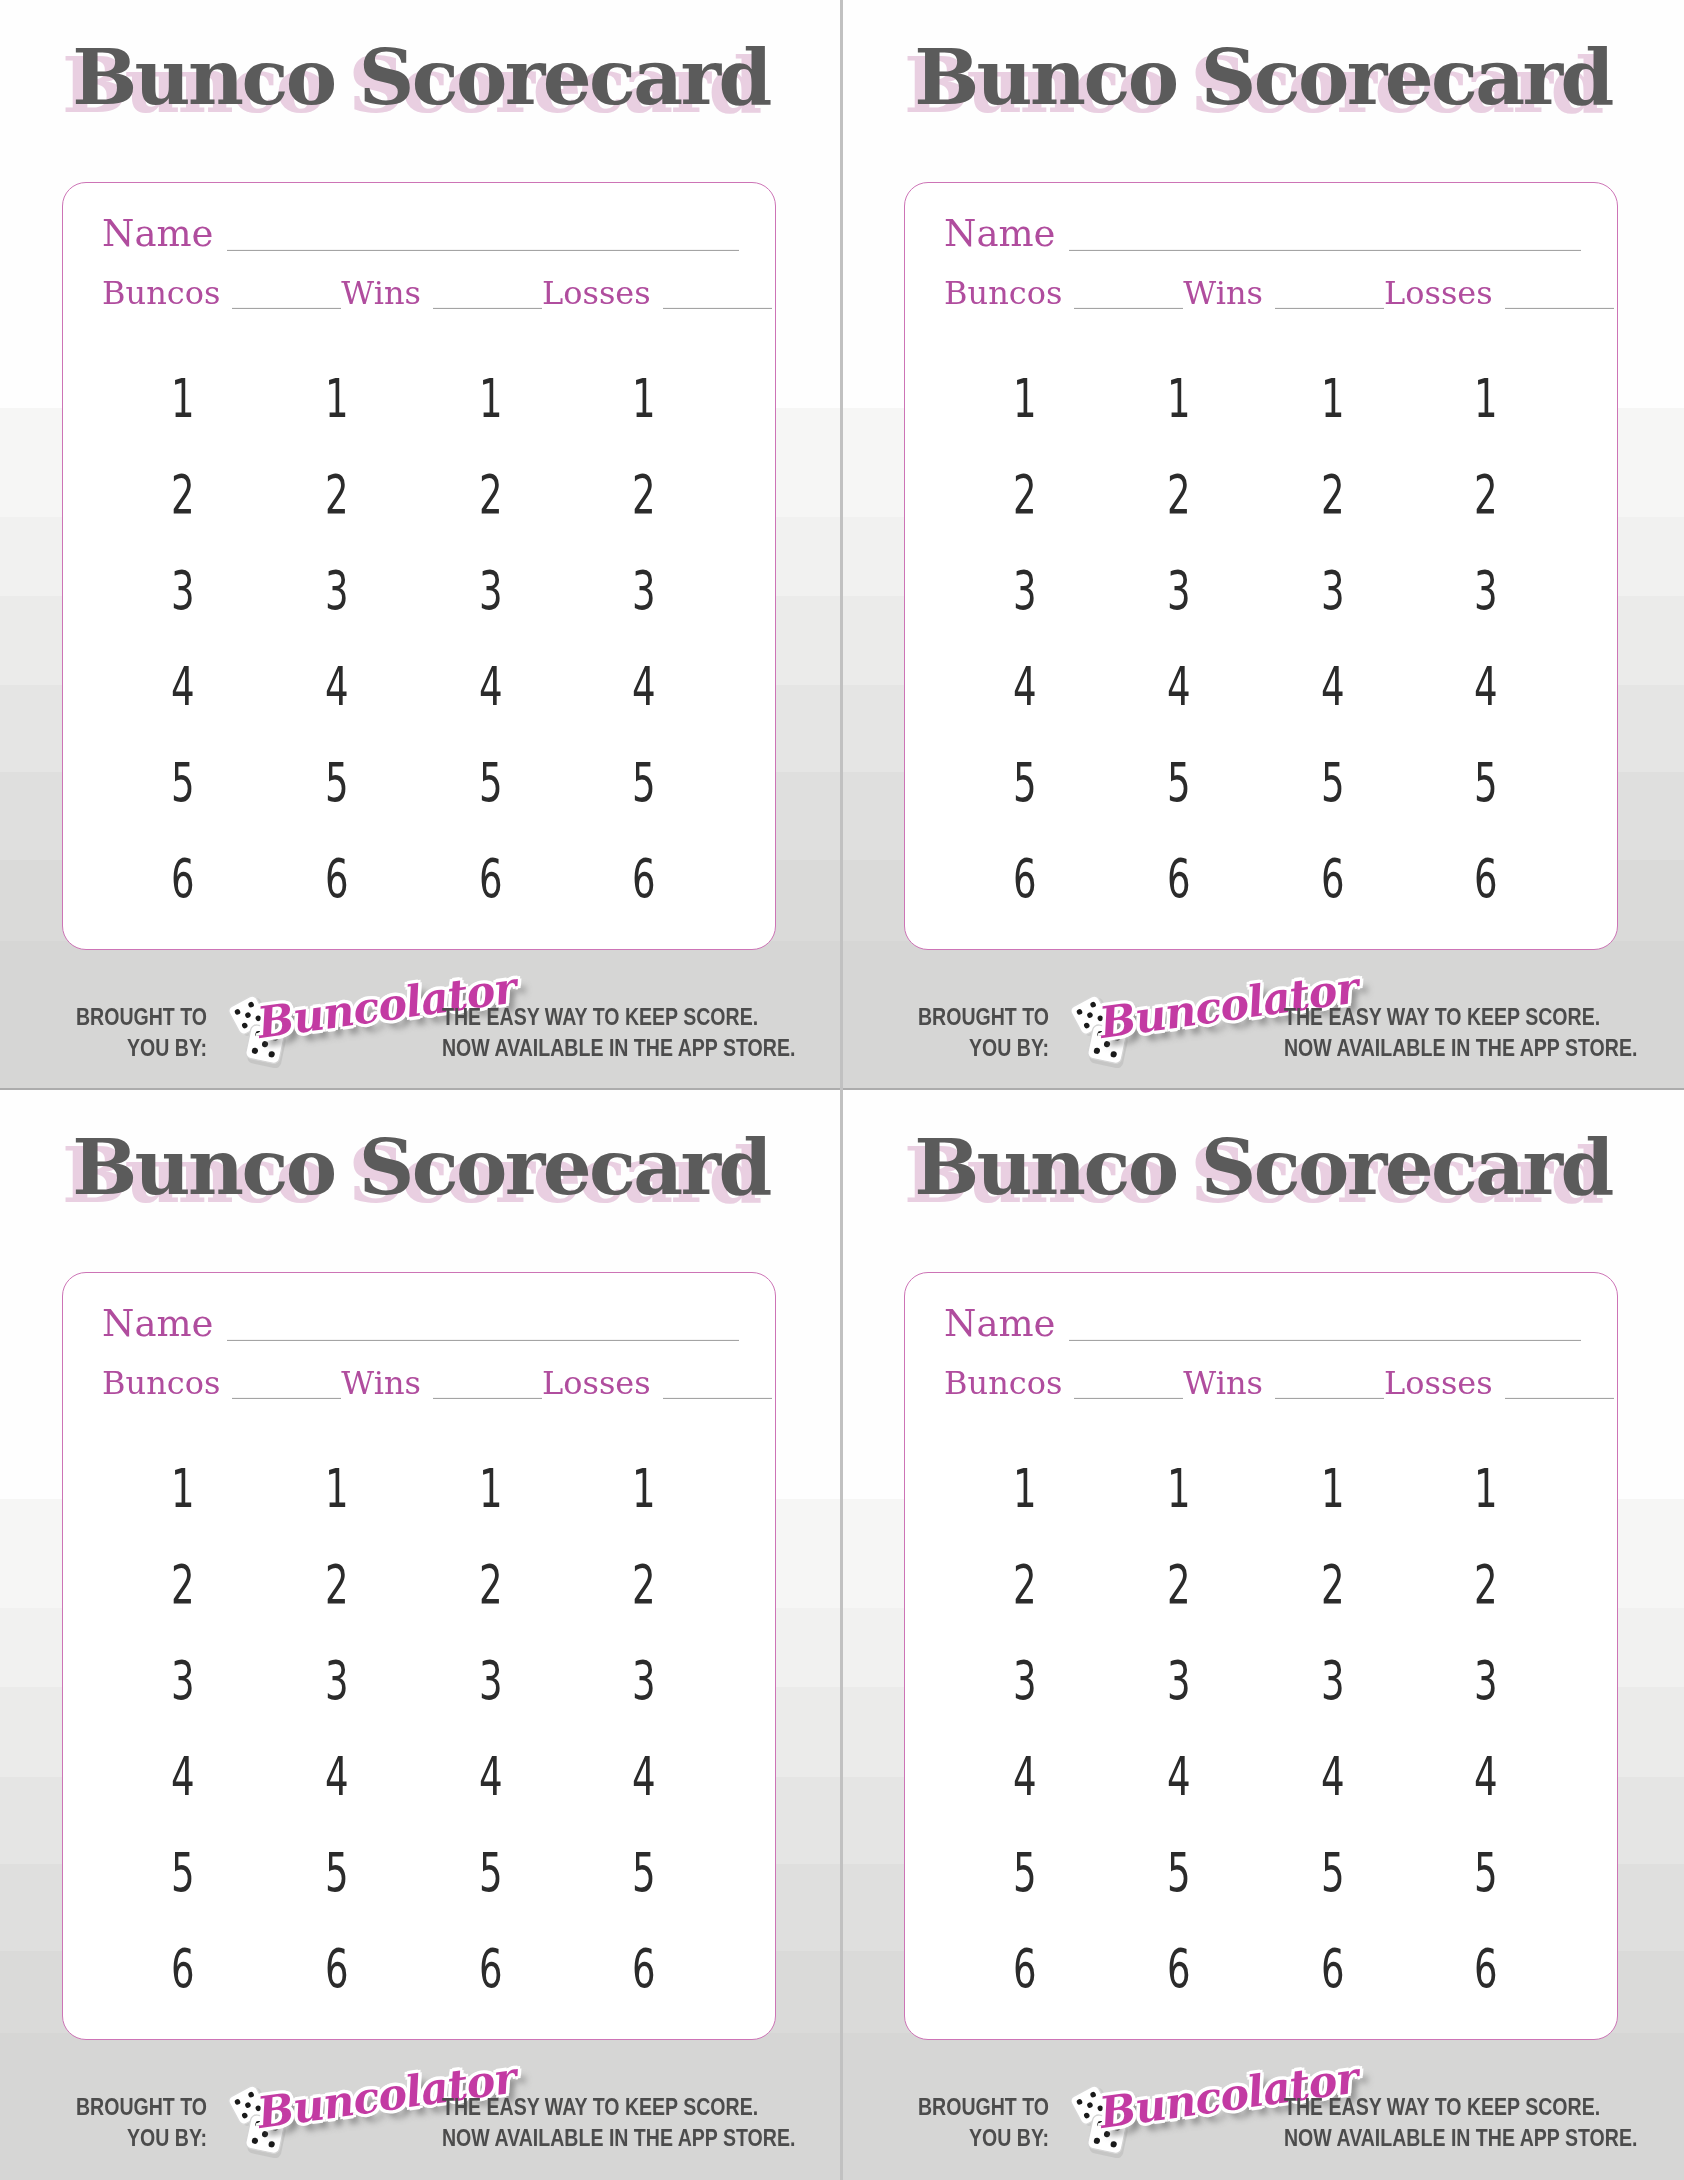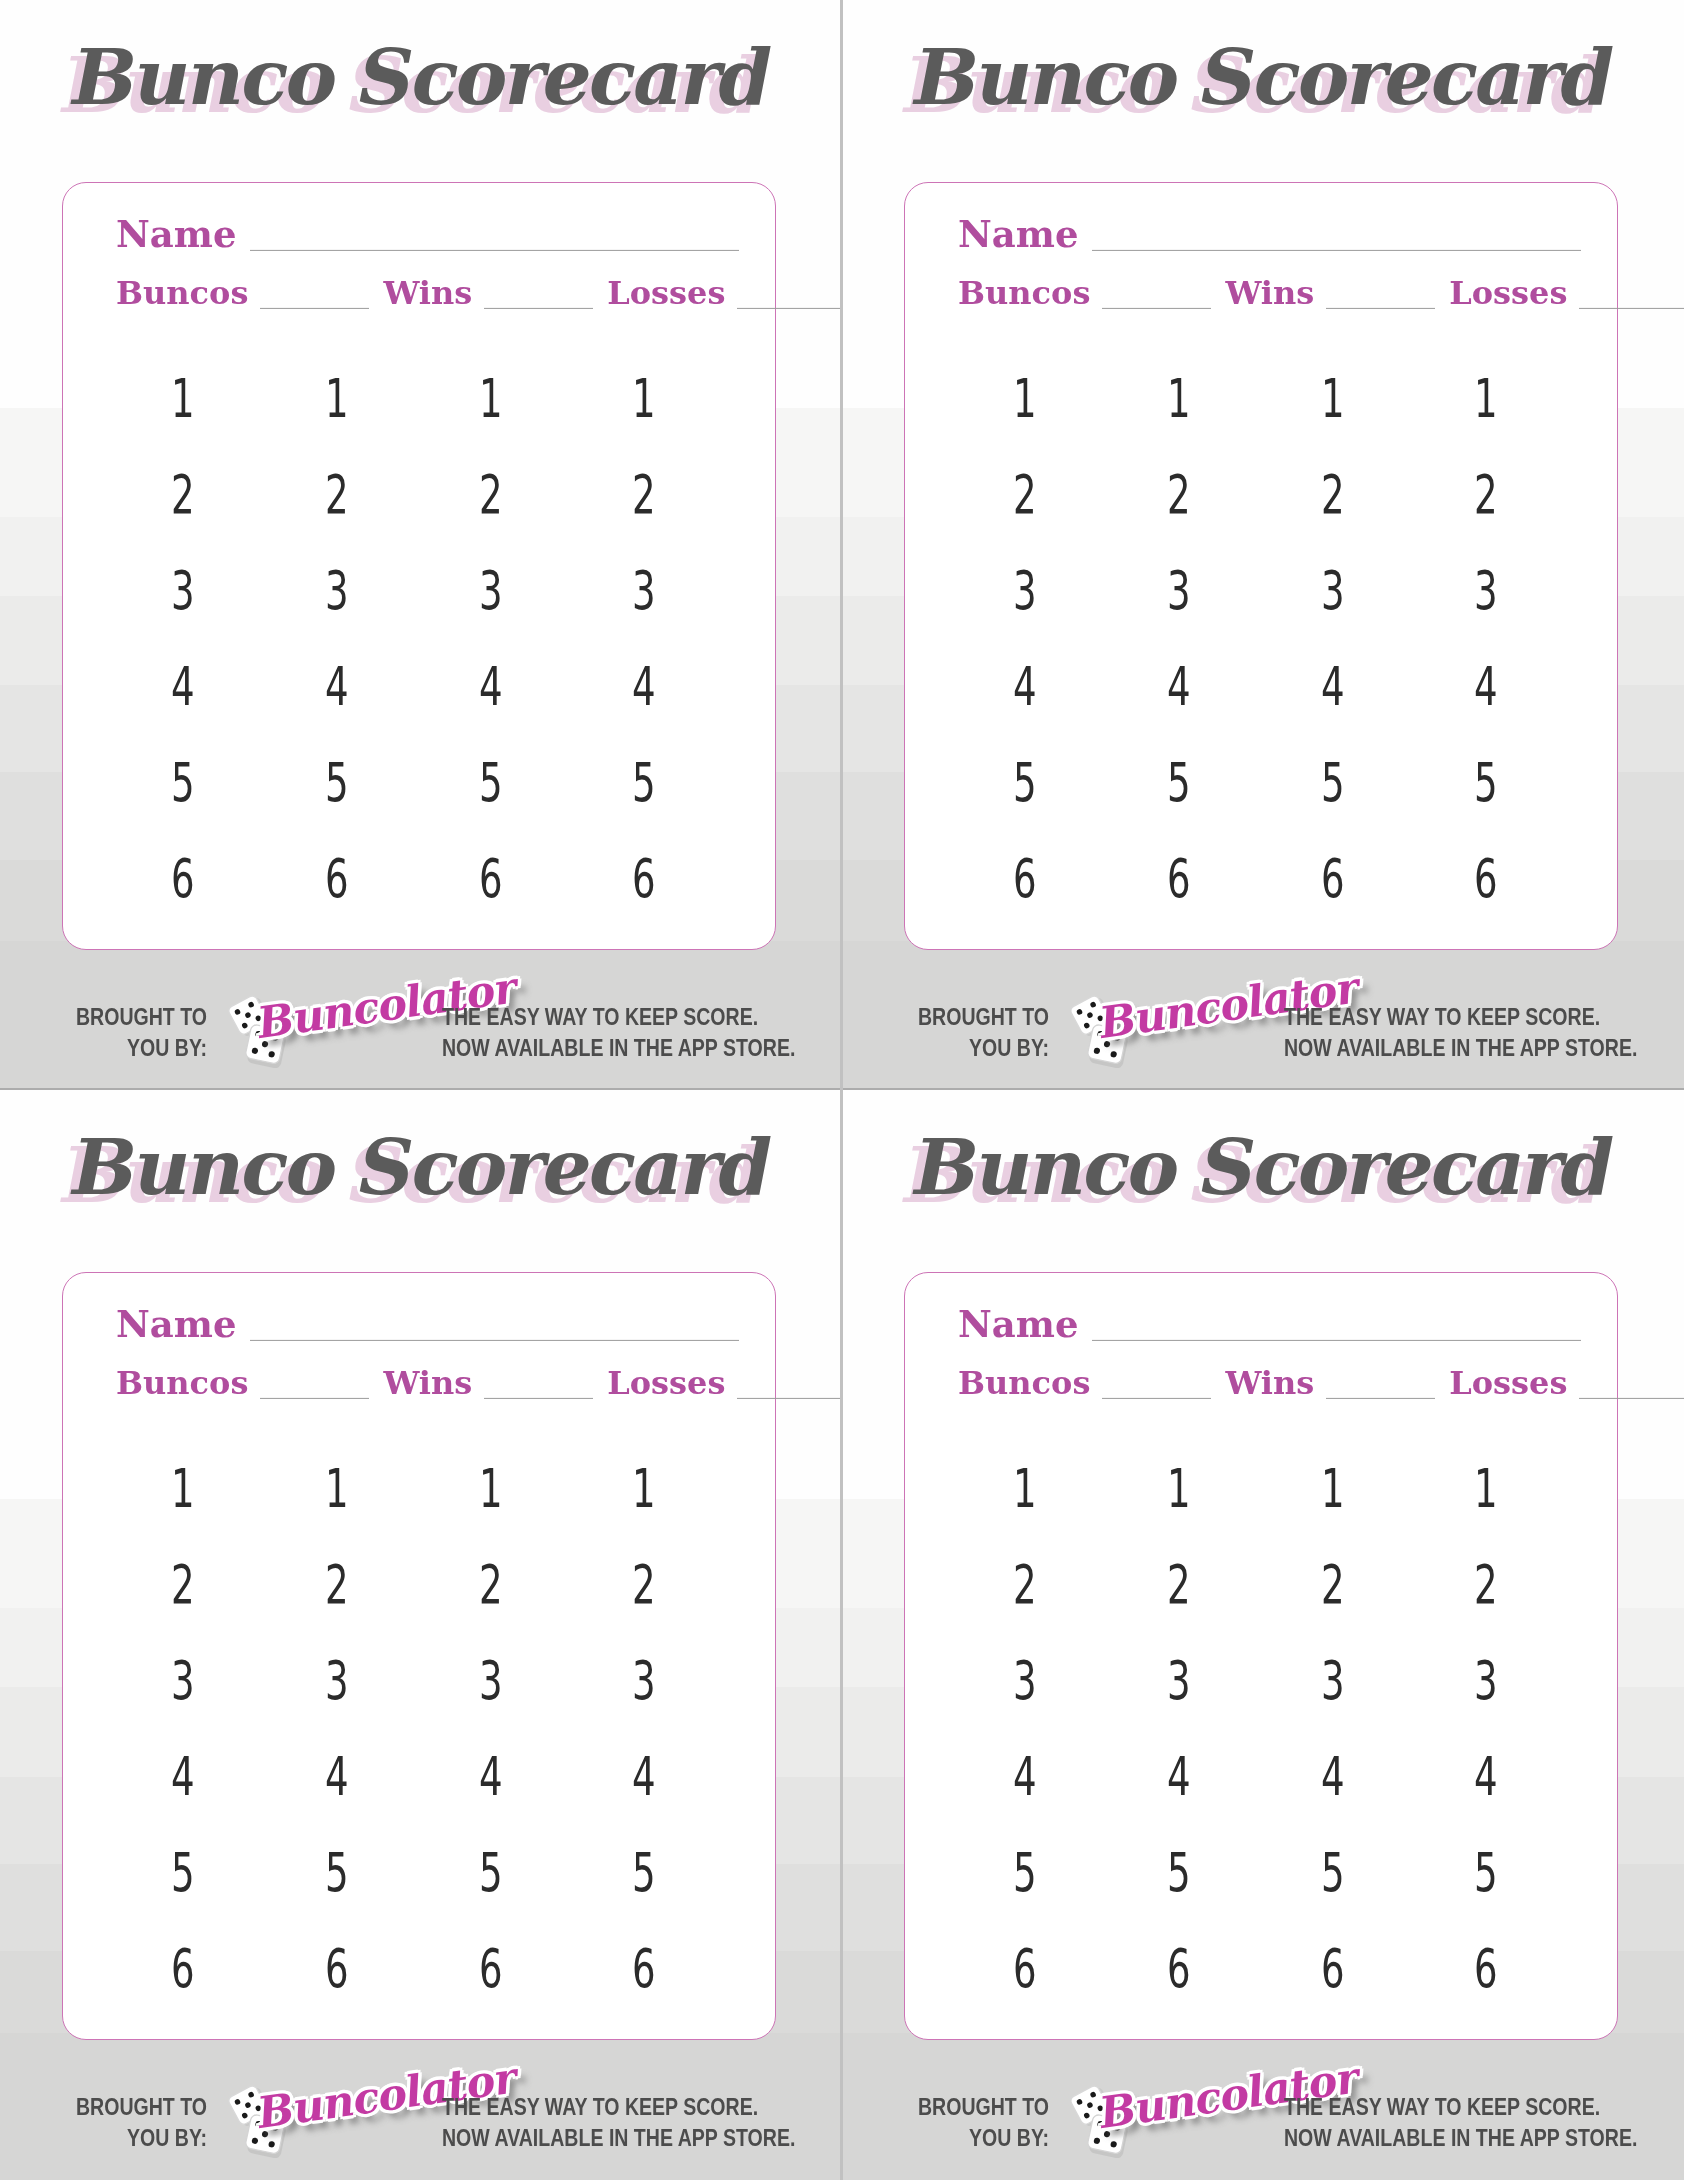--- a/index.html
+++ b/index.html
@@ -32,43 +32,42 @@
   .vdivider {
     position:absolute; left:840px; top:0;
     width:2.6px; height:2181px;
     background:#c1c1c1; z-index:9;
   }
 
   .sheet-title {
     position:absolute; top:29px; left:0; width:100%;
     text-align:center;
     font-family:"DejaVu Serif", serif;
-    font-style:italic; font-weight:700;
+    font-weight:700;
     font-size:77px; line-height:1.25;
     letter-spacing:-2.6px;
     color:#5b5b5b;
     text-shadow:-10.2px 7.7px 0 #e9cfe1;
     white-space:nowrap;
   }
 
   .card {
     position:absolute; left:62px; top:182px;
     width:714px; height:768px;
     box-sizing:border-box;
     background:#ffffff;
     border:1.7px solid #cd74b6;
     border-radius:24px;
   }
 
   .label-pink {
     font-family:"DejaVu Serif", serif;
-    font-weight:700;
+    font-weight:400;
     color:#b04d9e;
     white-space:nowrap;
-    margin-left:14px;
   }
 
   .name-row {
     position:absolute; left:39px; right:36px; top:29px;
     display:flex; align-items:flex-end;
   }
   .name-label { font-size:37px; line-height:44px; }
   .blank-line {
     border-bottom:1.7px solid #9b9b9b;
     align-self:flex-end;

